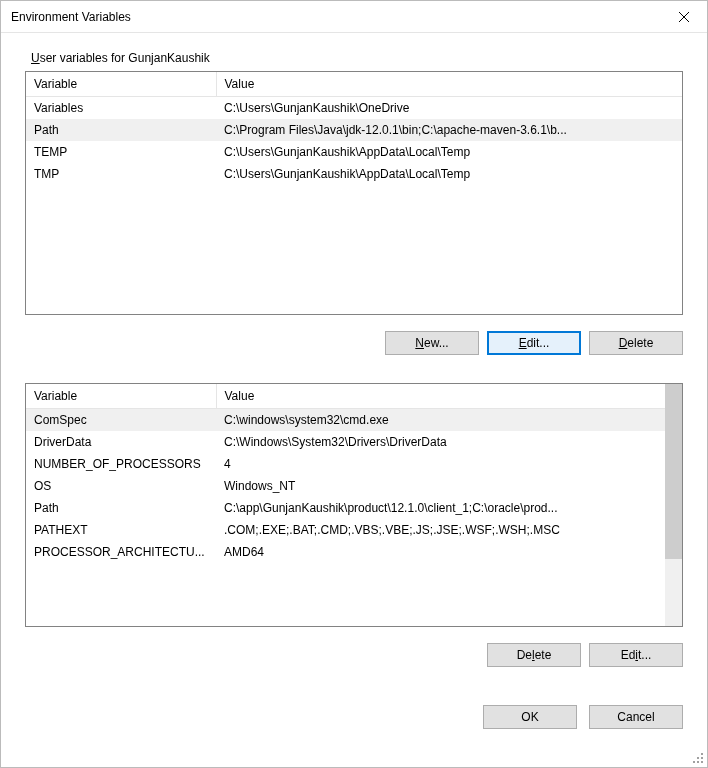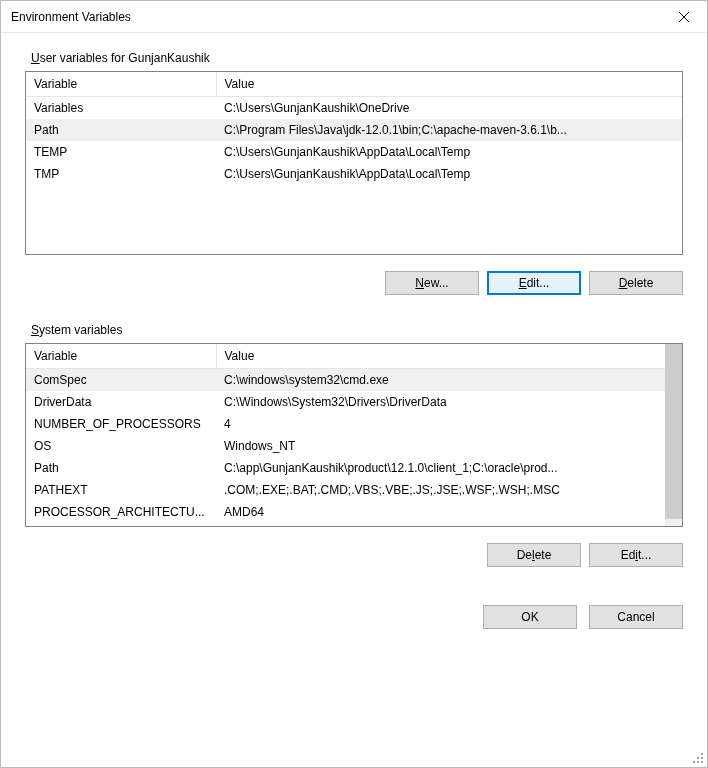--- a/index.html
+++ b/index.html
@@ -34,21 +34,21 @@
     .section { margin-bottom: 14px; }
     .section-label {
       font-size: 12px;
       margin-bottom: 6px;
       margin-left: 12px;
     }
     .section-label .u { text-decoration: underline; }
     .table-box {
       border: 1px solid #828282;
       background: #fff;
-      height: 184px;
+      height: 244px;
       display: flex;
       flex-direction: column;
       margin: 0 6px;
       align-items: center;
     }
     .table-scroll {
       flex: 1;
       overflow: hidden;
       position: relative;
     }
@@ -192,23 +192,20 @@
             <span>dit...</span>
           </button>
         <button class="btn">
             <span class="u">D</span>
             <span>elete</span>
           </button>
       </div>
     </div>
 
     <div class="section" style="margin-top:28px;">
-      <div class="section-label">
-        <span class="u">S</span><span>ystem variables</span>
-      </div>
       <div class="table-box has-scrollbar" style="position:relative;">
         <div class="table-scroll">
           <table>
             <colgroup>
                 <col class="col-var">
                 <col>
               </colgroup>
             <thead>
               <tr>
                 <th>Variable</th>

